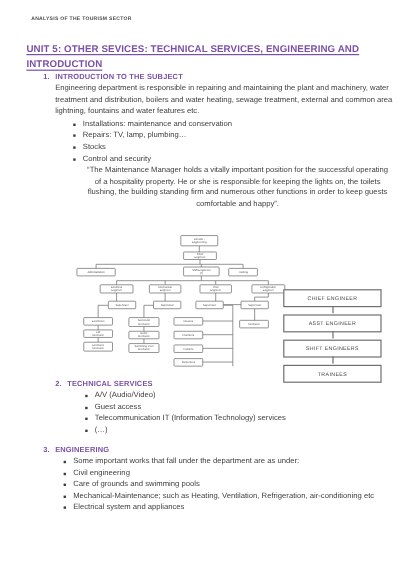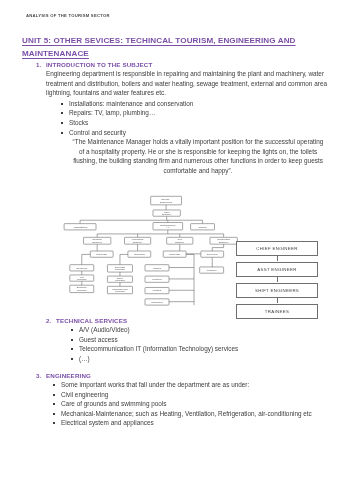--- a/index.html
+++ b/index.html
@@ -147,22 +147,22 @@
   .sbox:last-child::after { display: none; }
 </style>
 </head>
 <body>
 
 <div class="page">
 
   <div class="doc-header">ANALYSIS OF THE TOURISM SECTOR</div>
 
   <div class="unit-title">
-    <span>UNIT 5: OTHER SEVICES: TECHINCAL TOURISM, ENGINEERING AND</span>
-    <span class="l2">MAINTENANACE</span>
+    <span>UNIT 5: OTHER SEVICES: TECHNICAL SERVICES, ENGINEERING AND</span>
+    <span class="l2">INTRODUCTION</span>
   </div>
 
   <div class="sec" style="left:36px; top:61px;">
     <div class="sec-head">
       <span class="num">1.</span><span>INTRODUCTION TO THE SUBJECT</span>
     </div>
     <div class="para" style="margin-left:10px; width:288px;">Engineering department is responsible in repairing and maintaining the plant and machinery, water treatment and distribution, boilers and water heating, sewage treatment, external and common area lightning, fountains and water features etc.</div>
     <ul class="bl" style="margin-left:22px; margin-top:1px;">
       <li>Installations: maintenance and conservation</li>
       <li>Repairs: TV, lamp, plumbing…</li>

